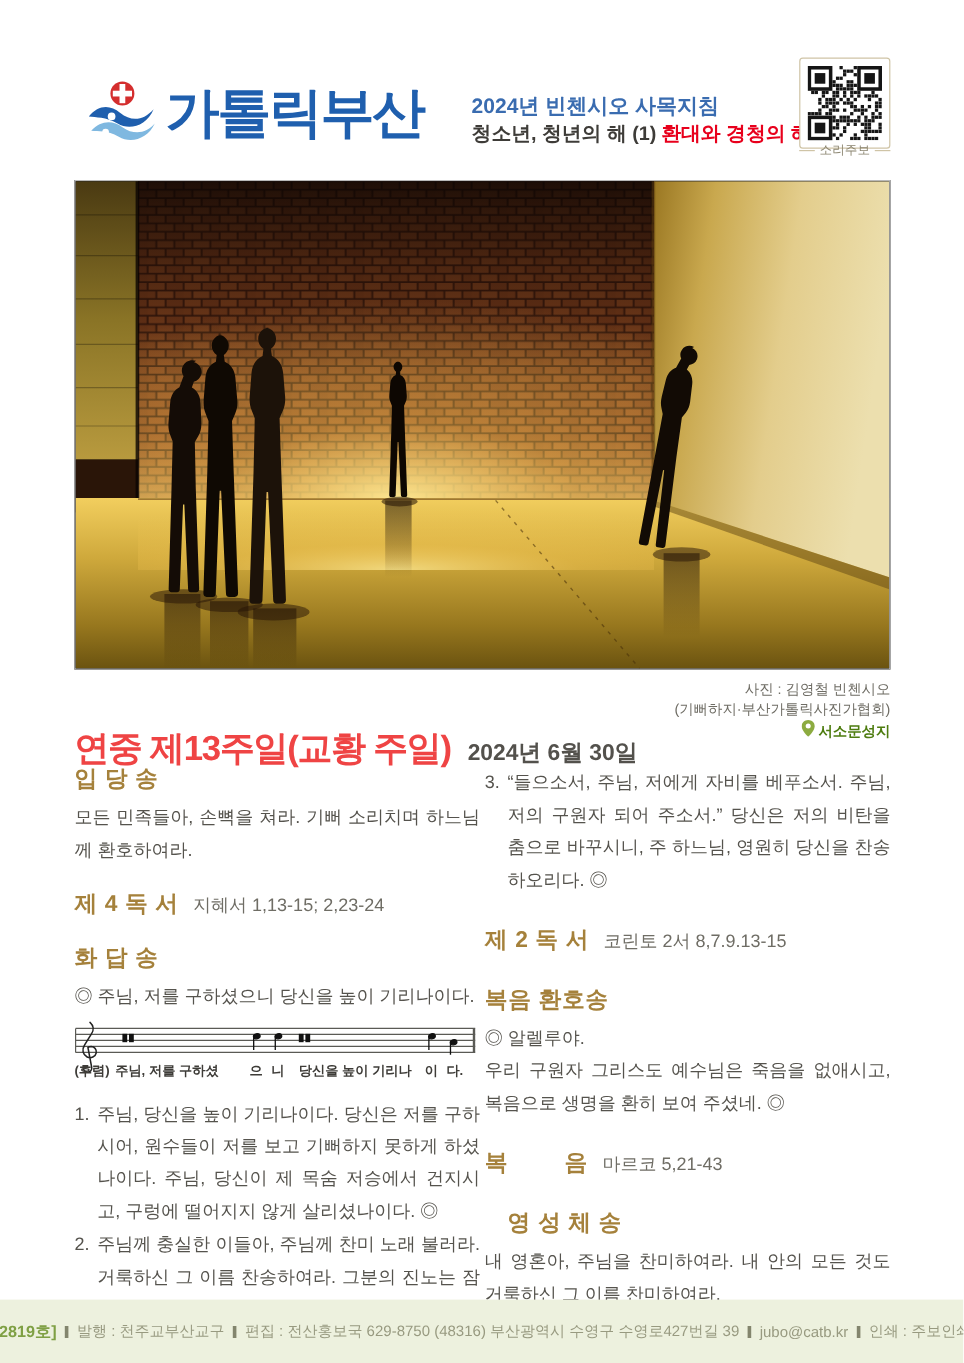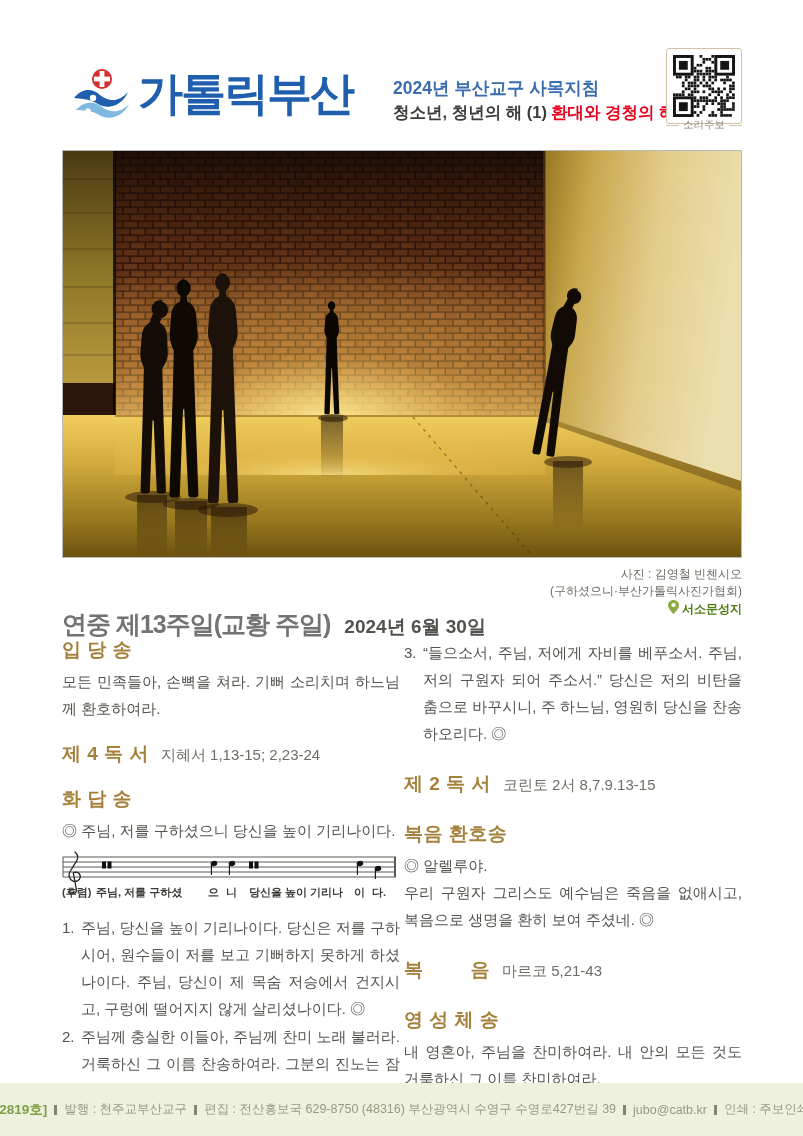--- a/index.html
+++ b/index.html
@@ -20,21 +20,21 @@
   .qr-label .ln { flex:1; height:1px; background:#cfc4a6; }
   .qr-label span { font-size:10.5px; color:#8b8570; white-space:nowrap; }
 
   
   .photo { position:absolute; left:62px; top:150px; width:680px; height:408px; border:1px solid #b9b9b9; background:#000; }
   .photo svg { display:block; }
 
   
   .titlebar { position:absolute; left:62px; top:566px; width:680px; height:62px; }
   .title-row { position:absolute; left:0; top:16px; display:flex; align-items:baseline; }
-  .main-title { font-size:25px; font-weight:800; color:#737373; letter-spacing:-1px; }
+  .main-title { font-size:29px; font-weight:800; color:#ef4444; letter-spacing:-1px; }
   .date { font-size:19px; font-weight:700; color:#53514c; margin-left:14px;margin-top:32px; }
   .credits { position:absolute; right:0; top:0; text-align:right; font-size:12px; color:#6f6d65; line-height:17px; }
   .credits .loc { color:#4d7c0f; font-weight:600; display:flex; justify-content:flex-end; align-items:center; gap:3px; }
 
   
   .col { position:absolute; top:638px; width:338px; font-size:15px; line-height:27px; color:#55534d; text-align:justify; word-break:break-all; }
   .col-left { left:62px; }
   .col-right { left:404px; }
   .sec-h { font-size:19px; font-weight:800; color:#a5813b; letter-spacing:0.5px; white-space:pre; line-height:24px; }
   .sec-row { display:flex; align-items:baseline; gap:12px; }
@@ -70,21 +70,21 @@
           <rect x="22" y="8.6" width="16" height="4.8" fill="#fff"></rect>
           <path d="M2 30 C10 20 20 20 28 27 C38 35 48 33 56 24 C50 38 36 42 26 36 C16 30 8 31 2 30 Z" fill="#1f5fae"></path>
           <path d="M4 42 C12 33 22 33 30 39 C40 46 50 44 57 36 C51 49 37 53 27 47 C17 41 10 43 4 42 Z" fill="#7fb8e0"></path>
           <circle cx="21" cy="30" r="3.2" fill="#fff"></circle>
           <circle cx="16" cy="43" r="2.8" fill="#fff"></circle>
         </svg>
       </span>
       <span class="logo-text">가톨릭부산</span>
     </div>
     <div class="policy">
-      <div class="policy-l1">2024년 부산교구 사목지침</div>
+      <div class="policy-l1">2024년 빈첸시오 사목지침</div>
       <div class="policy-l2">
         <span>청소년, 청년의 해 (1)</span><span class="hl">환대와 경청의 해</span>
       </div>
     </div>
     <div class="qr-wrap">
       <div class="qr-box">
         <svg width="62" height="62" viewBox="0 0 54.6 54.6" fill="#151515">
           <g>
             <rect x="0" y="0" width="18.2" height="18.2"></rect>
               <rect x="2.6" y="2.6" width="13" height="13" fill="#fff"></rect>
@@ -355,21 +355,21 @@
     </svg>
   </div>
 
   <div class="titlebar">
     <div class="title-row">
       <span class="main-title">연중 제13주일(교황 주일)</span>
       <span class="date">2024년 6월 30일</span>
     </div>
     <div class="credits">
       <div>사진 : 김영철 빈첸시오</div>
-      <div>(구하셨으니·부산가톨릭사진가협회)</div>
+      <div>(기뻐하지·부산가톨릭사진가협회)</div>
       <div class="loc">
         <span>
           <svg width="11" height="14" viewBox="0 0 11 14">
               <path d="M5.5 0C2.5 0 0 2.3 0 5.2 0 9 5.5 14 5.5 14S11 9 11 5.2C11 2.3 8.5 0 5.5 0z" fill="#8cab40"></path>
               <circle cx="5.5" cy="5" r="2.1" fill="#fff"></circle>
             </svg>
         </span>
         <span>서소문성지</span>
       </div>
     </div>
@@ -450,21 +450,21 @@
 
     <div class="sec-h" style="margin-top:24px;">복음 환호송</div>
     <div class="body-p">◎ 알렐루야.</div>
     <div>우리 구원자 그리스도 예수님은 죽음을 없애시고, 복음으로 생명을 환히 보여 주셨네. ◎</div>
 
     <div class="sec-row" style="margin-top:24px;">
       <span class="sec-h gospel-h"><span>복</span><span>음</span></span>
       <span class="sec-ref">마르코 5,21-43</span>
     </div>
 
-    <div class="sec-h" style="margin-top:24px;">영 성 체 송</div>
+    <div class="sec-h" style="margin-top:24px;margin-left:19px;">영 성 체 송</div>
     <div class="body-p">내 영혼아, 주님을 찬미하여라. 내 안의 모든 것도 거룩하신 그 이름 찬미하여라.</div>
 
     <div class="notice">
       <span class="bar"></span>
       <span class="txt">교황님의 사목 활동을 돕는 2차 헌금이 있습니다.</span>
     </div>
   </div>
 
   <div class="footer">
     <div class="footer-inner">

